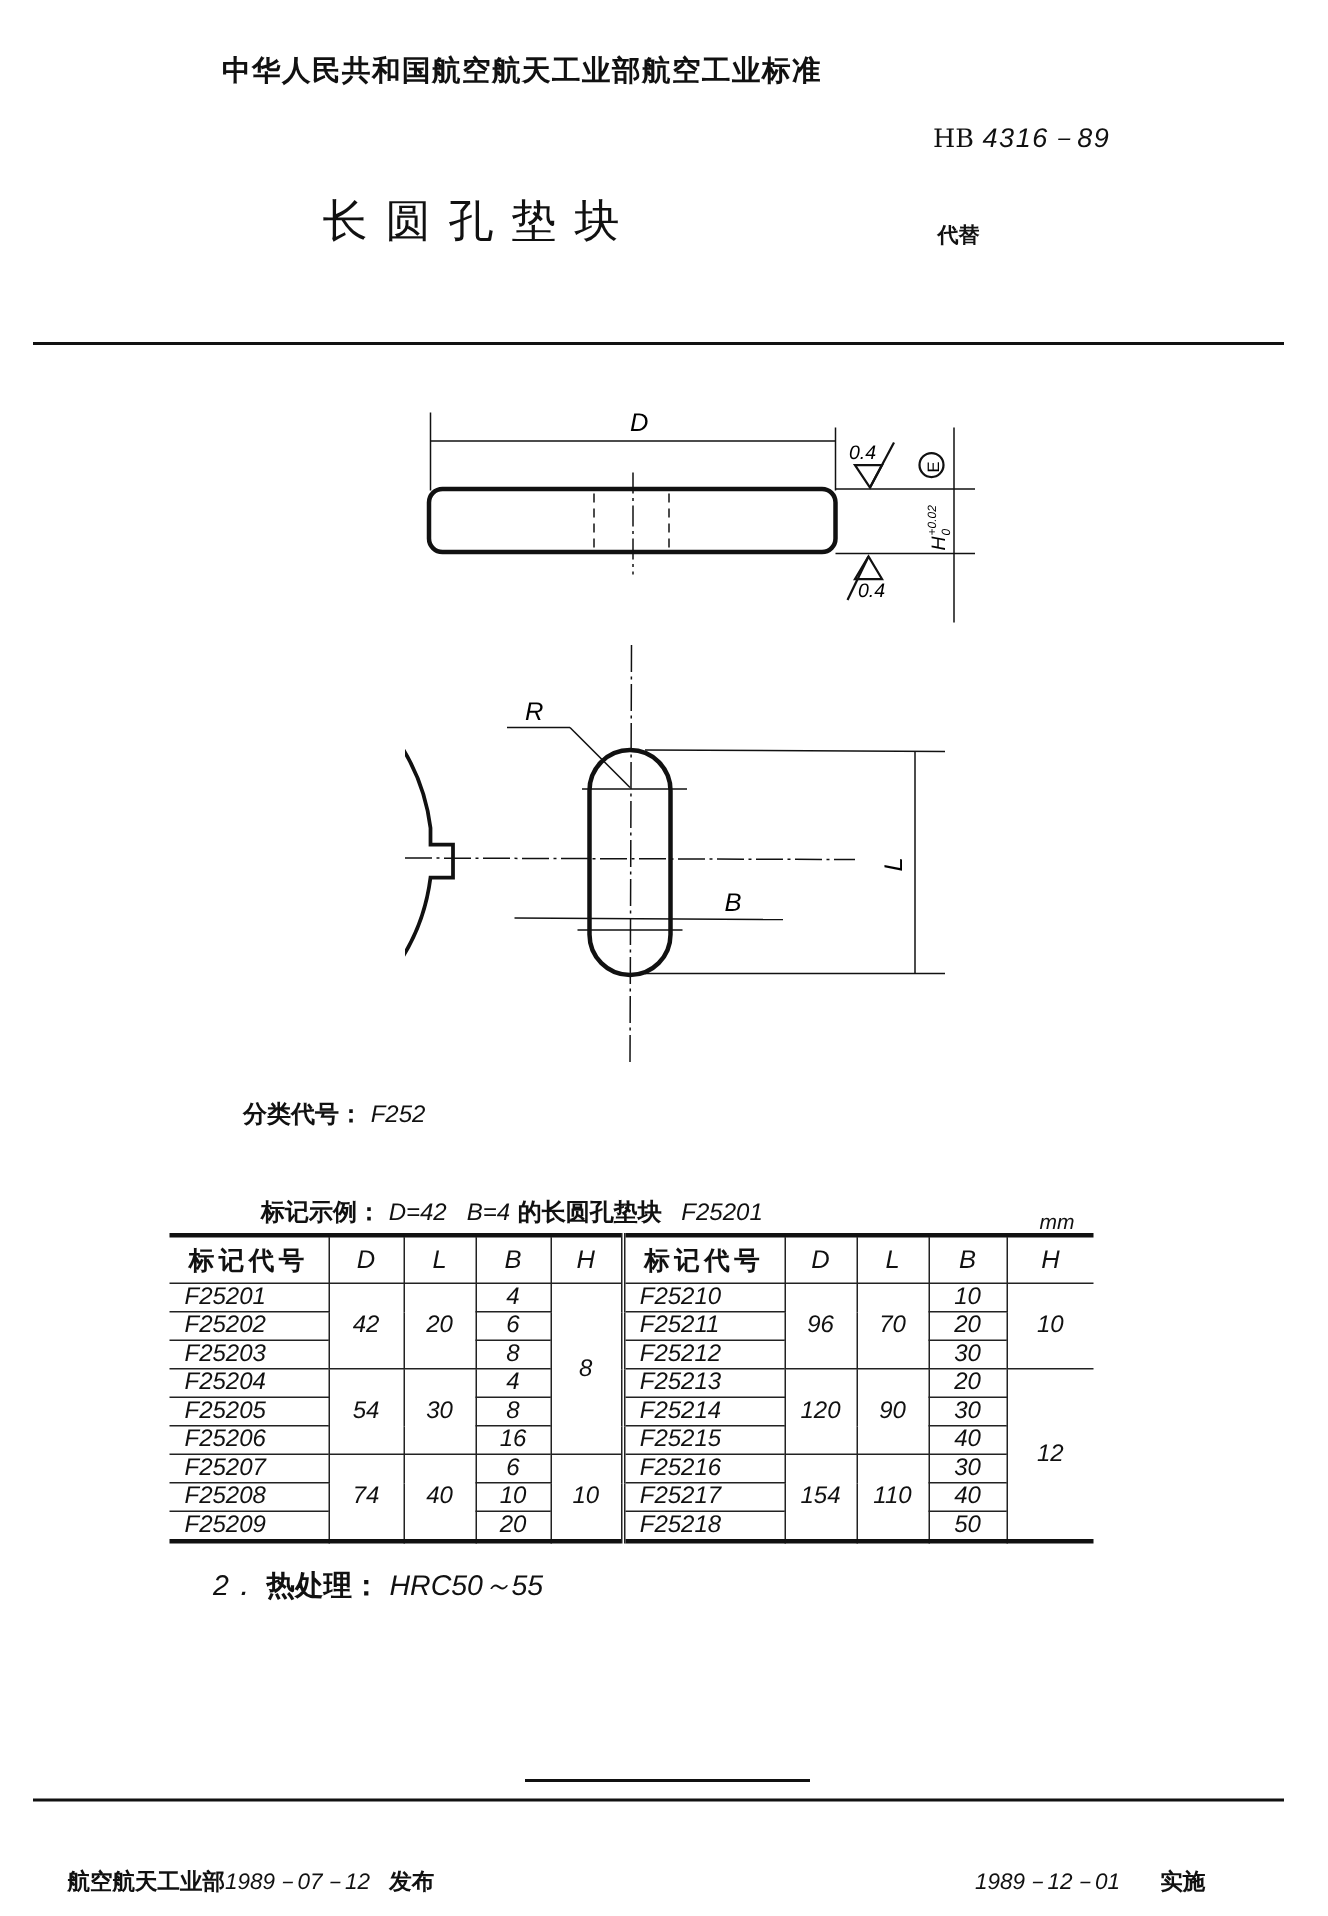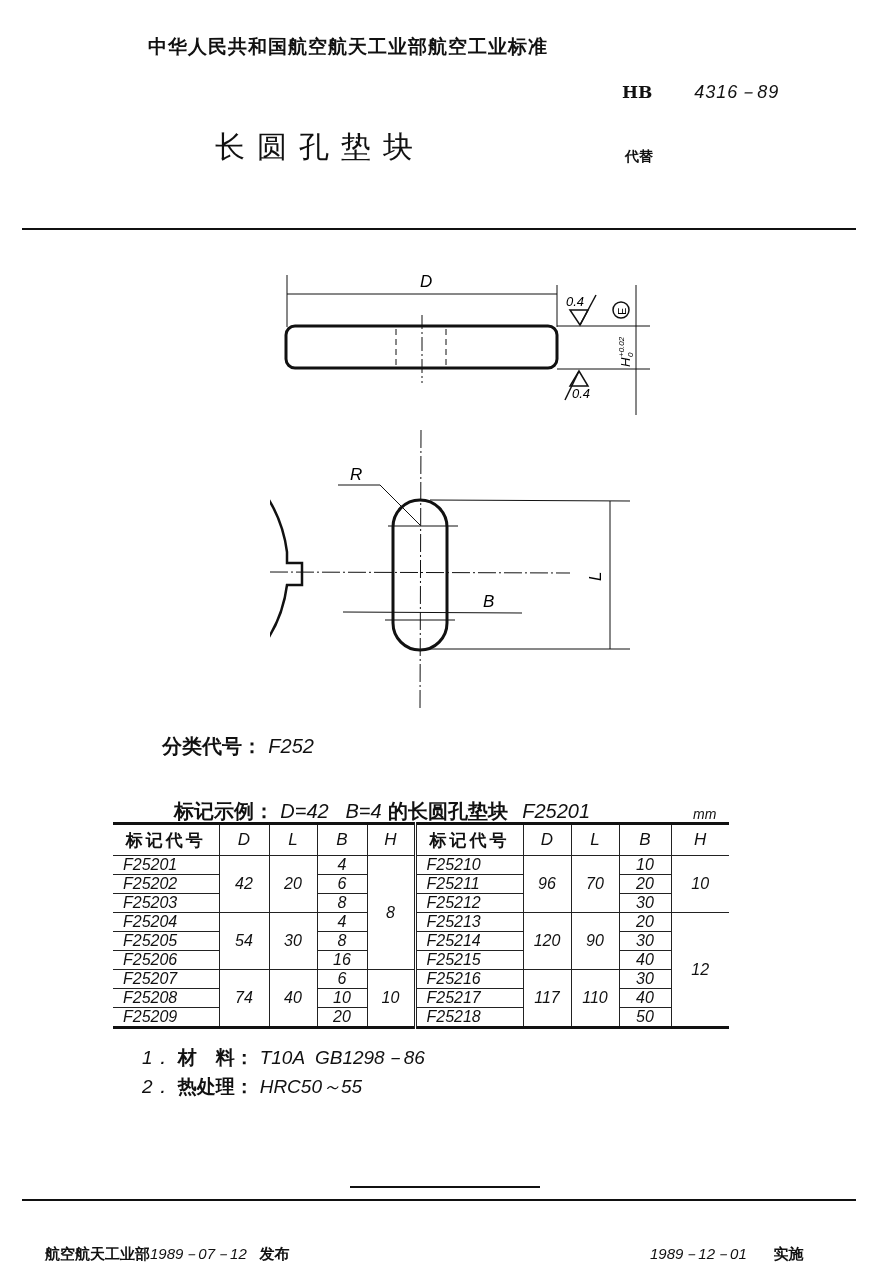--- a/index.html
+++ b/index.html
@@ -1,27 +1,27 @@
 <!DOCTYPE html>
 <html><head>
 <meta charset="utf-8">
 <style>
   html, body { margin: 0; padding: 0; background: #fff; }
   body { width: 885px; height: 1277px; position: relative; overflow: hidden; color: #111;
          font-family: "DejaVu Sans", sans-serif; }
   .abs { position: absolute; }
   .org { top: 34px; left: 148px; font-size: 19px; font-weight: bold; letter-spacing: 1px; }
   .stdno { top: 80px; left: 622px; font-size: 18px; }
-  .stdno b { font-family: "DejaVu Serif", serif; font-weight: bold; font-size: 17px; }
-  .stdno i { font-family: "Liberation Sans", sans-serif; font-style: italic; letter-spacing: 1px; margin-left: 36px; }
+  .stdno b { font-family: "DejaVu Serif", serif; font-weight: normal; font-size: 17px; }
+  .stdno i { font-family: "Liberation Sans", sans-serif; font-style: italic; letter-spacing: 1px; }
   .title { top: 127px; left: 215px; font-family: Liberation Sans, sans-serif; font-size: 30px; letter-spacing: 12px; }
   .replace { top: 148px; left: 625px; font-size: 14px; font-weight: bold; }
   .rule { left: 22px; width: 834px; height: 2px; background: #111; }
   .ital { font-family: "Liberation Sans", sans-serif; font-style: italic; }
-  .info { left: 162px; font-size: 20px; }
+  .info { left: 162px; font-size: 16px; }
   .info .cj { font-family: "DejaVu Serif", serif; font-weight: bold; }
   .mm { top: 806px; left: 693px; font-size: 14px; }
   table.spec { position: absolute; top: 822px; left: 113px; border-collapse: collapse; font-size: 16px; }
   table.spec td, table.spec th { border: 1px solid #222; padding: 0; height: 18px; text-align: center; font-weight: normal; }
   table.spec { border-top: 3px solid #111; border-bottom: 3px solid #111; }
   table.spec th { height: 30px; font-size: 17px; }
   table.spec th.code { font-family: Liberation Mono, monospace; font-weight: bold; letter-spacing: 3px; }
   td.code { text-align: left !important; padding-left: 10px !important; font-family: "Liberation Sans", sans-serif; font-style: italic; border-left: none !important; }
   td.num, th.var { font-family: "Liberation Sans", sans-serif; font-style: italic; }
   td.sep, th.sep { border-left: 3px double #222 !important; }
@@ -180,45 +180,40 @@
       <td class="code sep">F25215</td>
       <td class="num">40</td>
     </tr>
     <tr>
       <td class="code">F25207</td>
       <td class="num" rowspan="3">74</td>
       <td class="num" rowspan="3">40</td>
       <td class="num">6</td>
       <td class="num" rowspan="3">10</td>
       <td class="code sep">F25216</td>
-      <td class="num" rowspan="3">117</td>
+      <td class="num" rowspan="3">154</td>
       <td class="num" rowspan="3">110</td>
       <td class="num">30</td>
     </tr>
     <tr>
       <td class="code">F25208</td>
       <td class="num">10</td>
       <td class="code sep">F25217</td>
       <td class="num">40</td>
     </tr>
     <tr>
       <td class="code">F25209</td>
       <td class="num">20</td>
       <td class="code sep">F25218</td>
       <td class="num">50</td>
     </tr>
   </tbody>
 </table>
 
 <div class="abs notes" style="top:1043px;">
-  <div>
-    <span class="ital">1．</span>
-    <span class="cj">材　料：</span>
-    <span class="ital" style="white-space:pre;">T10A  GB1298－86</span>
-  </div>
   <div>
     <span class="ital">2．</span>
     <span class="cj">热处理：</span>
     <span class="ital">HRC50～55</span>
   </div>
 </div>
 
 <div class="abs" style="top:1186px;left:350px;width:190px;height:2px;background:#111;"></div>
 <div class="abs rule" style="top:1199px;"></div>
 

